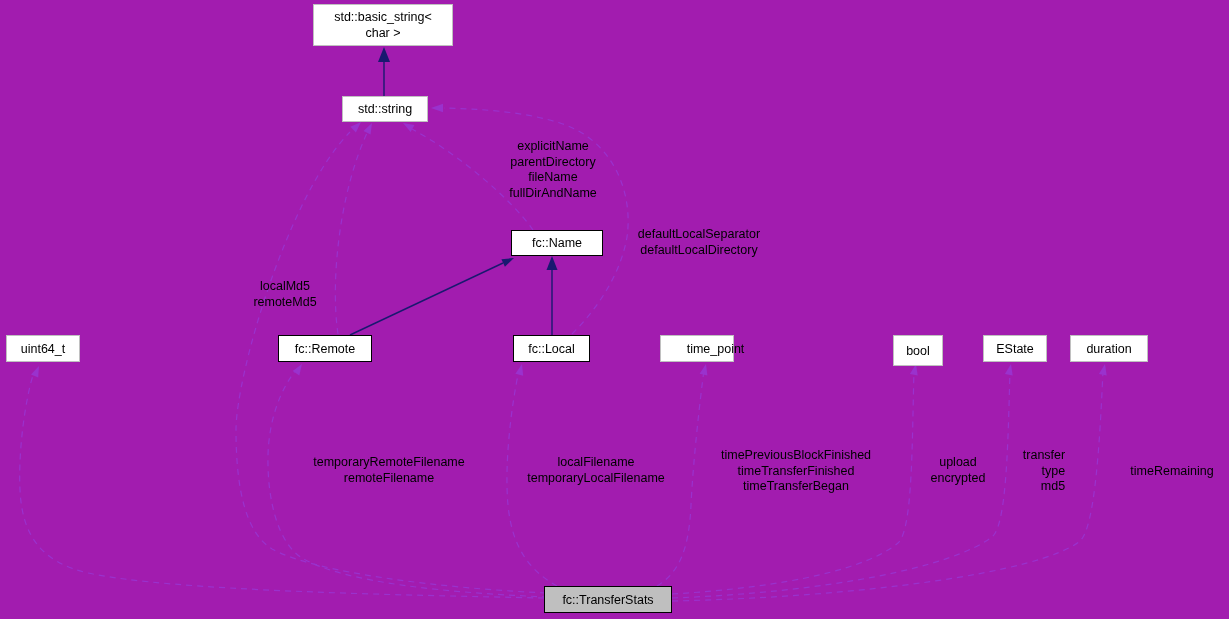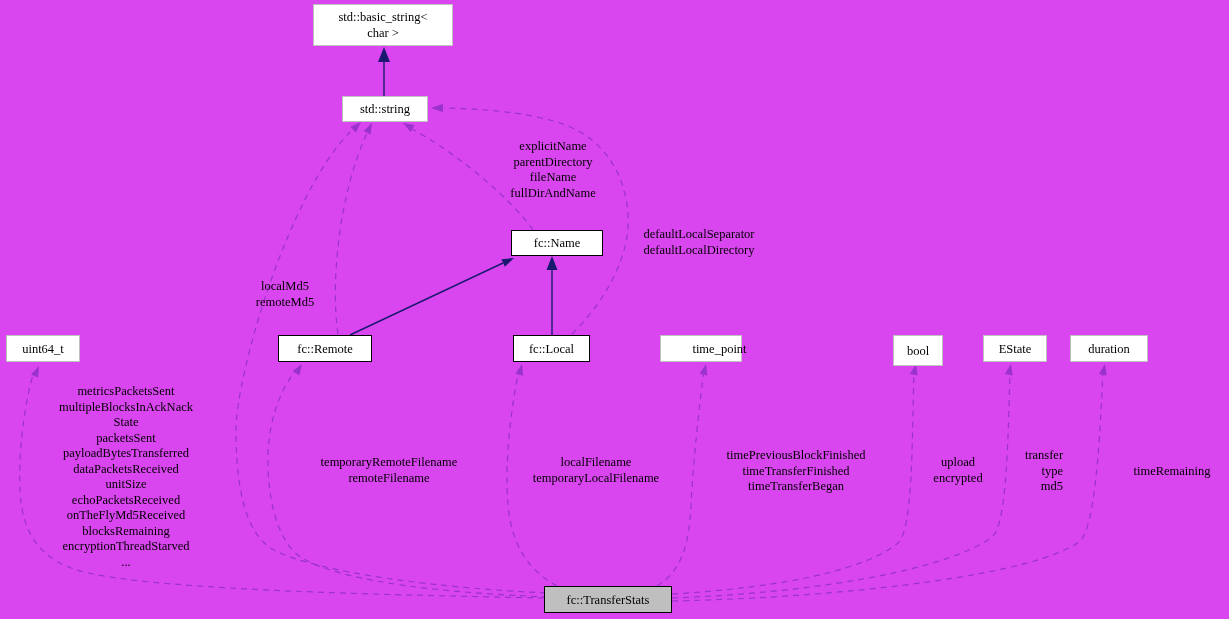--- a/index.html
+++ b/index.html
@@ -1,21 +1,21 @@
 <!DOCTYPE html>
 <html><head>
 <meta charset="utf-8">
 <title>Collaboration Diagram</title>
 <style>
   html,body{margin:0;padding:0;background:#ffffff;}
   .diagram{
     position:relative;
     width:1229px;height:619px;
-    background:#d946ef;
-    font-family:Liberation Serif, serif;
+    background:#a21caf;
+    font-family:Liberation Sans, sans-serif;
     color:#000;
     overflow:hidden;
   }
   .edge-layer{position:absolute;left:0;top:0;}
   .usage-edge{stroke:#9a32cd;stroke-width:1.2;fill:none;stroke-dasharray:6 5;}
   .usage-arrow{fill:#9a32cd;stroke:none;}
   .inherit-edge{stroke:#191970;stroke-width:1.4;fill:none;}
   .inherit-arrow{fill:#191970;stroke:none;}
   .node{
     position:absolute;
@@ -109,21 +109,21 @@
   <div class="node" style="left:342px;top:96px;width:86px;height:26px;">std::string</div>
 
   <div class="node internal" style="left:511px;top:230px;width:92px;height:26px;">fc::Name</div>
 
   <div class="node internal" style="left:278px;top:335px;width:94px;height:27px;">fc::Remote</div>
 
   <div class="node internal" style="left:513px;top:335px;width:77px;height:27px;">fc::Local</div>
 
   <div class="node" style="left:6px;top:335px;width:74px;height:27px;">uint64_t</div>
 
-  <div class="node" style="left:660px;top:335px;width:82px;height:27px;padding-left:37px;">time_point</div>
+  <div class="node" style="left:660px;top:335px;width:74px;height:27px;padding-left:37px;">time_point</div>
 
   <div class="node" style="left:893px;top:335px;width:50px;height:31px;">bool</div>
 
   <div class="node" style="left:983px;top:335px;width:64px;height:27px;">EState</div>
 
   <div class="node" style="left:1070px;top:335px;width:78px;height:27px;">duration</div>
 
   <div class="node subject" style="left:544px;top:586px;width:128px;height:27px;">fc::TransferStats</div>
 
   <div class="edge-label" style="left:699px;top:227px;">defaultLocalSeparator
@@ -131,32 +131,20 @@
 
   <div class="edge-label" style="left:553px;top:139px;">explicitName
 parentDirectory
 fileName
 fullDirAndName</div>
 
 
   <div class="edge-label" style="left:285px;top:279px;">localMd5
 remoteMd5</div>
 
-  <div class="edge-label" style="left:126px;top:384px;">metricsPacketsSent
-multipleBlocksInAckNack
-State
-packetsSent
-payloadBytesTransferred
-dataPacketsReceived
-unitSize
-echoPacketsReceived
-onTheFlyMd5Received
-blocksRemaining
-encryptionThreadStarved
-...</div>
 
   <div class="edge-label" style="left:389px;top:455px;">temporaryRemoteFilename
 remoteFilename</div>
 
   <div class="edge-label" style="left:596px;top:455px;">localFilename
 temporaryLocalFilename</div>
 
   <div class="edge-label" style="left:796px;top:448px;">timePreviousBlockFinished
 timeTransferFinished
 timeTransferBegan</div>

